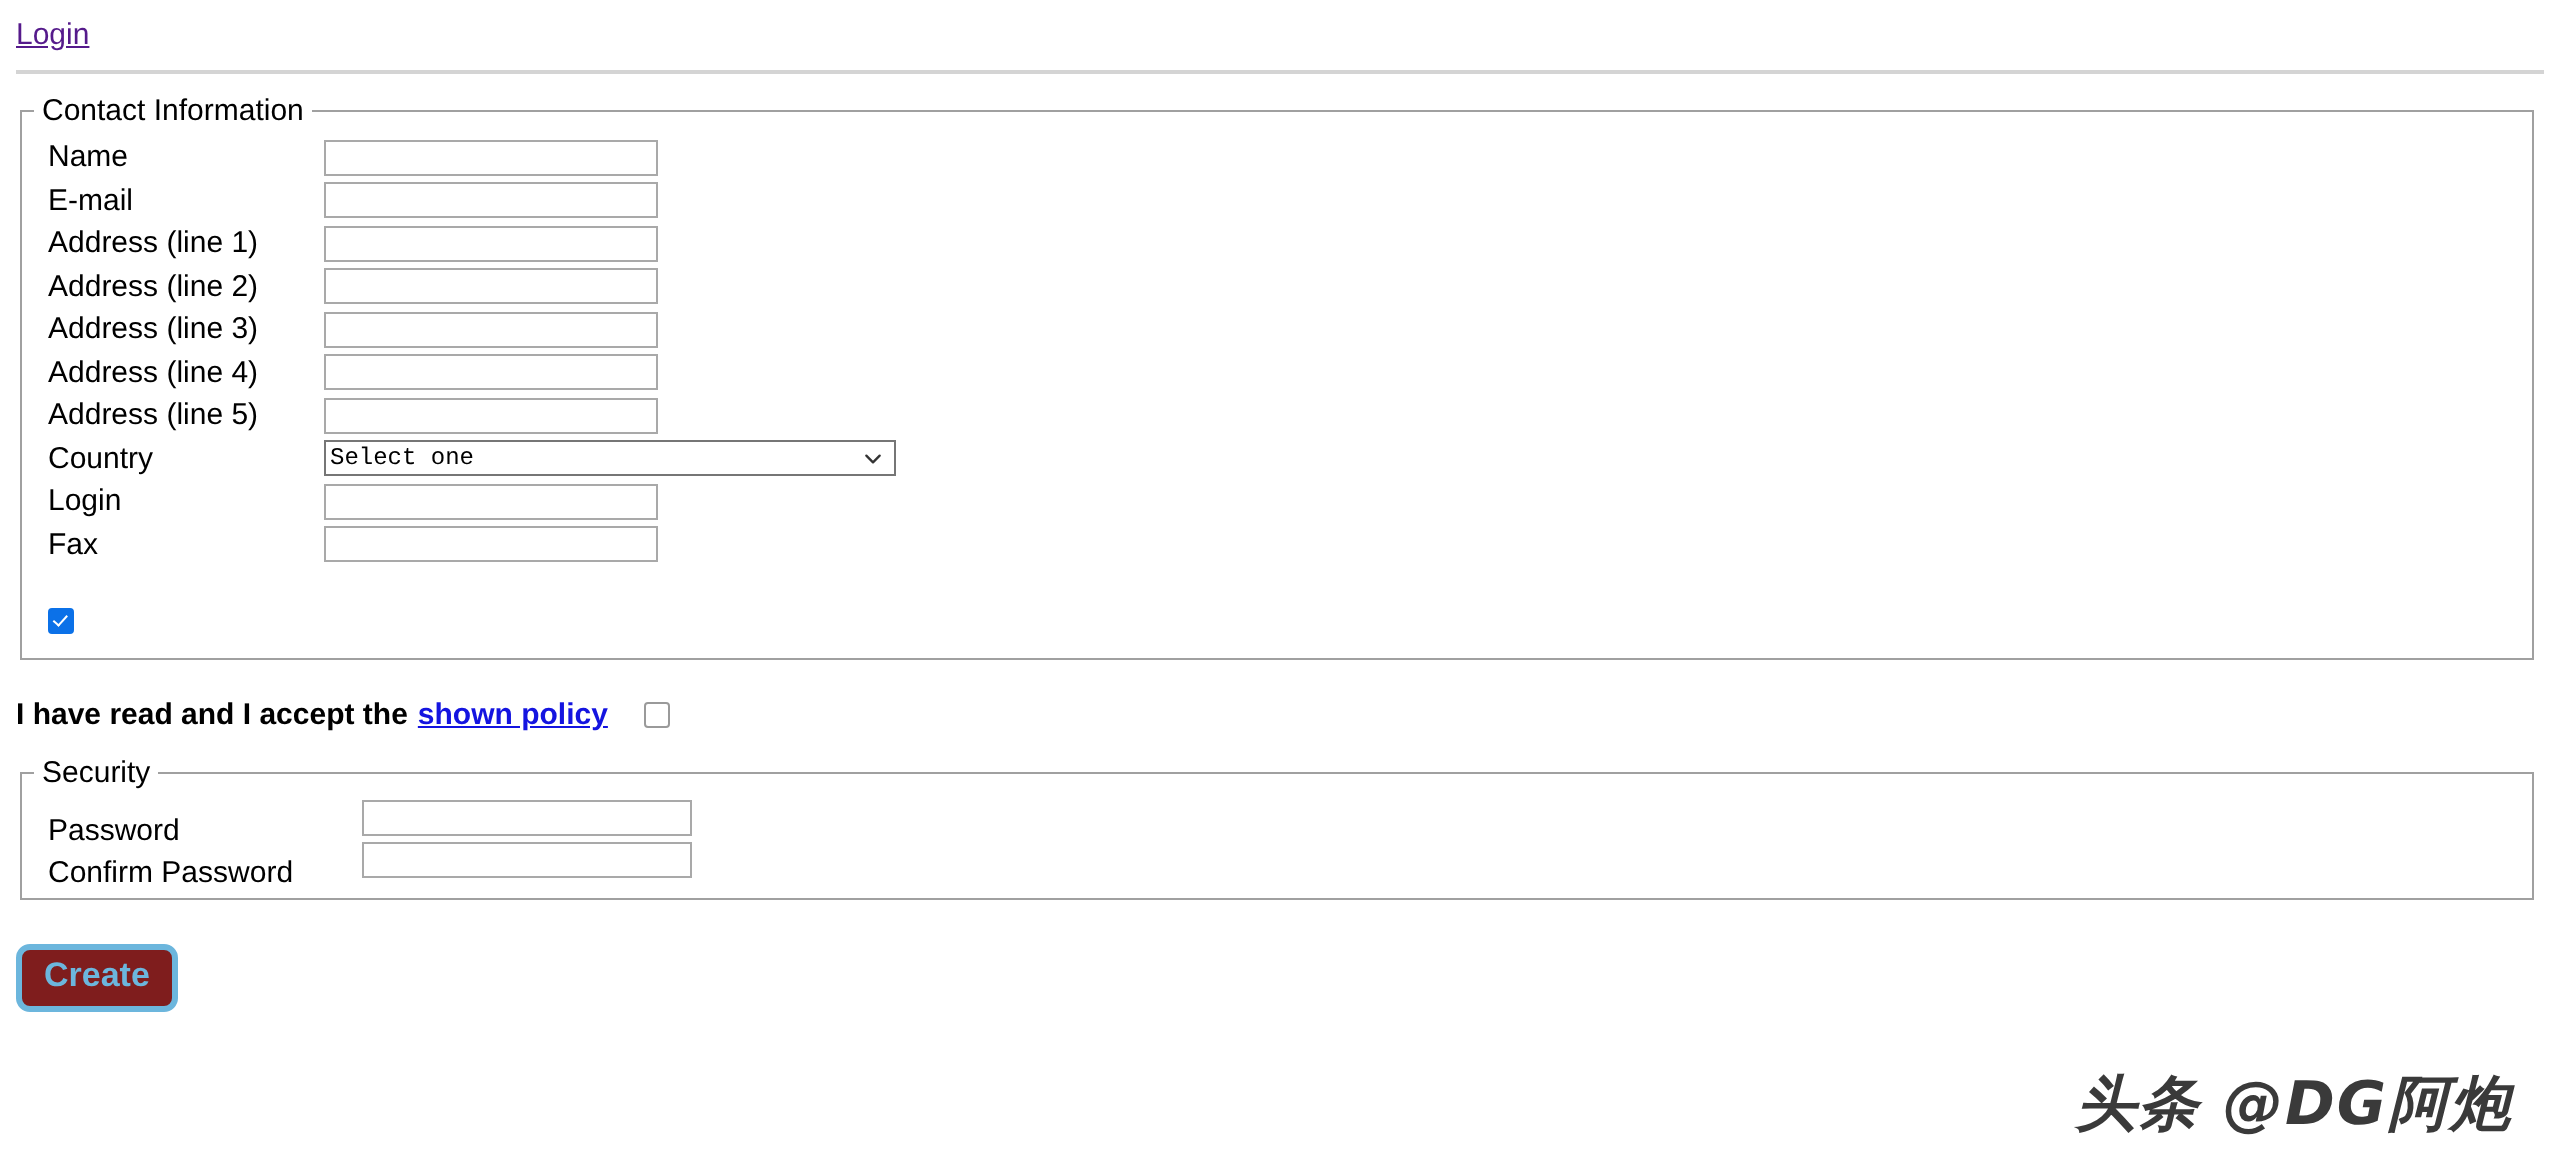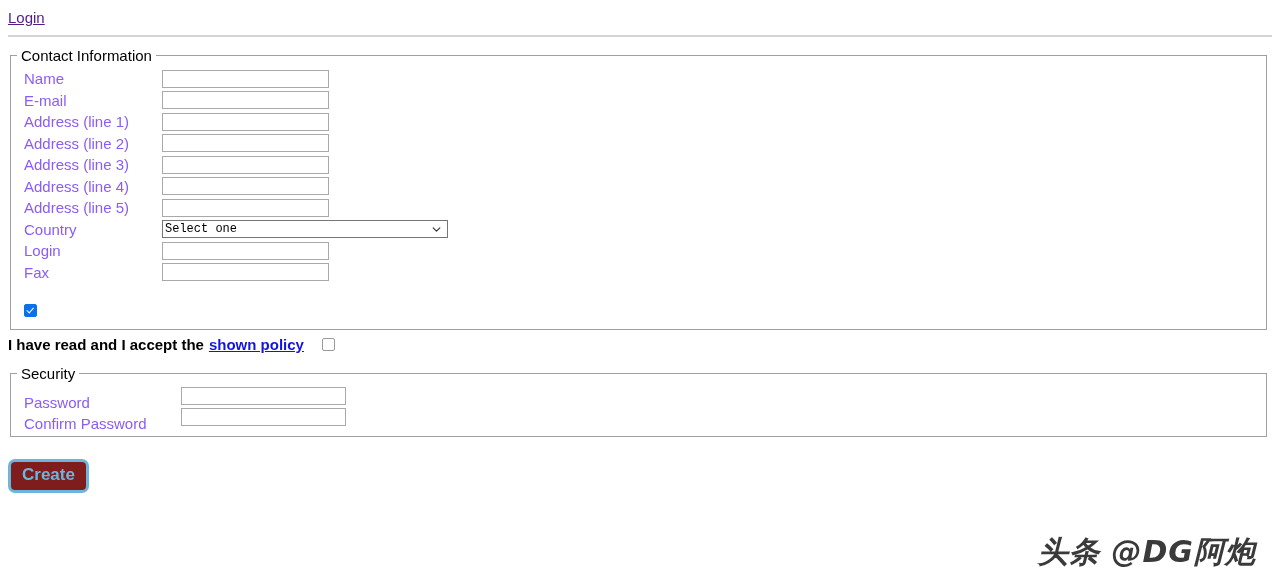--- a/index.html
+++ b/index.html
@@ -57,21 +57,21 @@
   .row {
     display: flex;
     align-items: center;
     height: 21.5px;
   }
   .row-label {
     width: 138px;
     flex: 0 0 138px;
     font-size: 15px;
     line-height: 1;
-    color: #8b5cf6;
+    color: #000000;
   }
   .txt {
     box-sizing: border-box;
     width: 167px;
     height: 18px;
     border: 1px solid #a9a9a9;
     background: #ffffff;
     font-family: "Liberation Sans", sans-serif;
     font-size: 13px;
     padding: 0 2px;
@@ -146,21 +146,21 @@
   .cb-unchecked {
     background: #ffffff;
     border: 1.5px solid #9a9a9a;
     border-radius: 2px;
   }
 
   
   .policy-line {
     display: flex;
     align-items: center;
-    margin: 6px 0 0 8px;
+    margin: 19px 0 0 8px;
     font-weight: bold;
     font-size: 15px;
     color: #000;
   }
   .policy-link {
     color: #1414e0;
     text-decoration: underline;
     font-weight: bold;
     margin-left: 5px;
     cursor: pointer;

